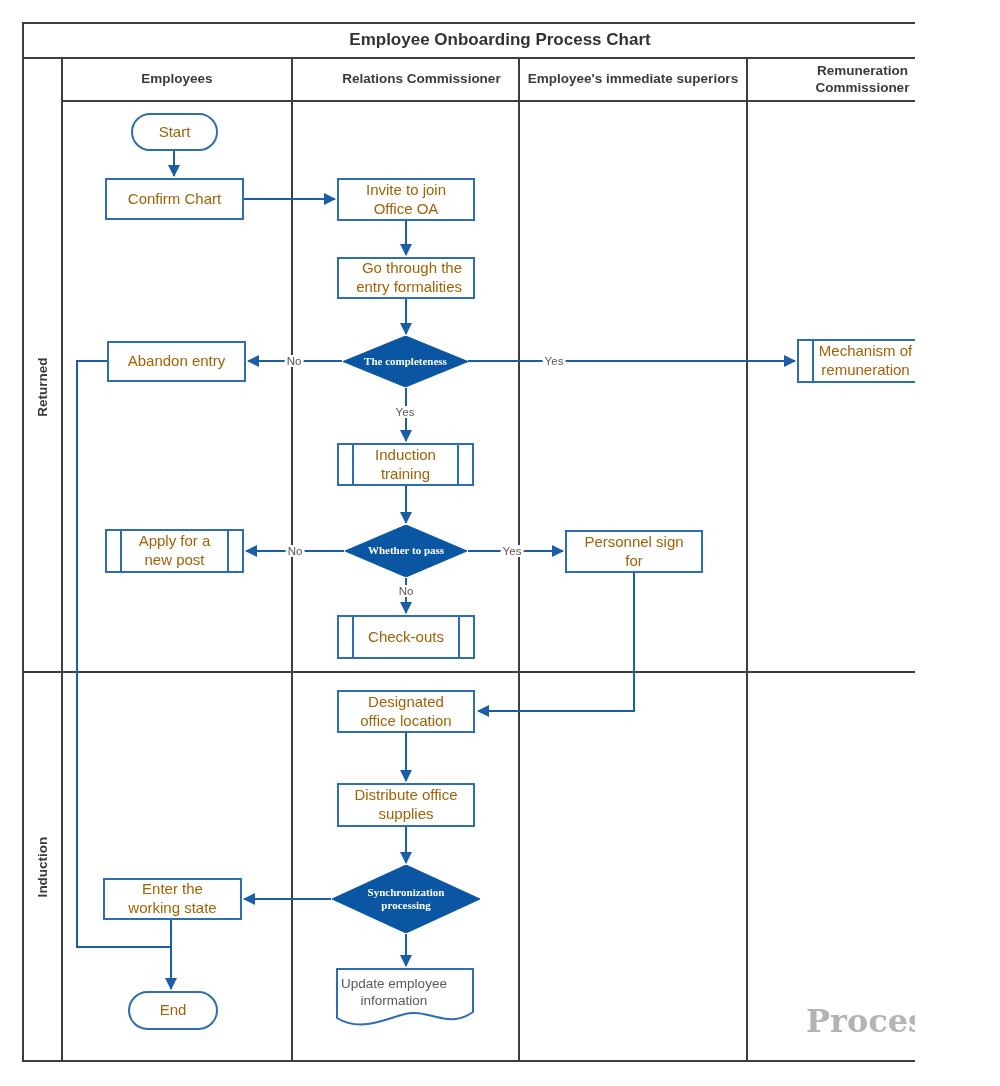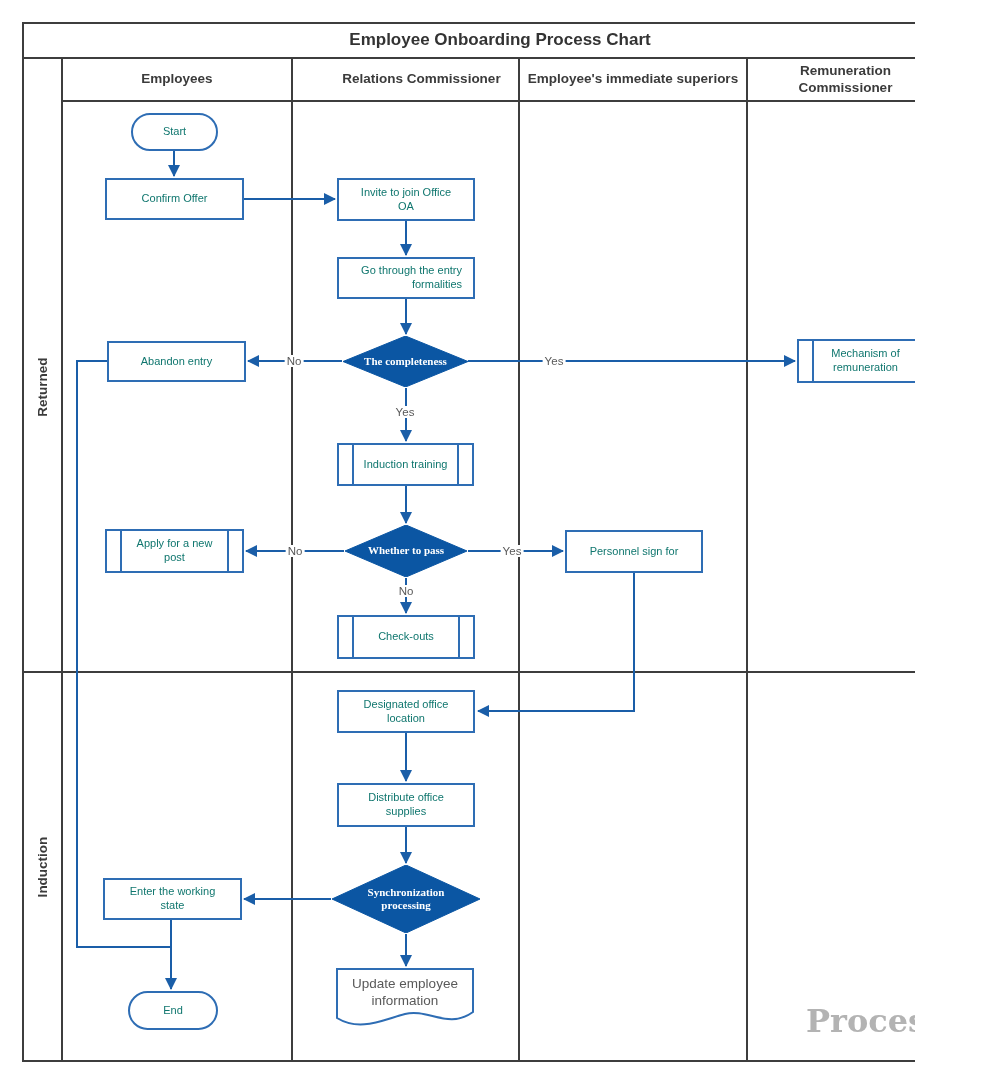--- a/index.html
+++ b/index.html
@@ -16,37 +16,37 @@
                justify-content:center;text-align:center;font-weight:bold;font-size:13.5px;
                color:#3b3b3b;line-height:1.25;z-index:2;}
   .row-label{position:absolute;font-weight:bold;font-size:13.5px;color:#3b3b3b;
              transform:translate(-50%,-50%) rotate(-90deg);white-space:nowrap;z-index:2;}
   
   #edges{position:absolute;left:0;top:0;z-index:3;pointer-events:none;}
   .edge-label{position:absolute;transform:translate(-50%,-50%);background:#fff;
               color:#595959;font-size:11.5px;padding:0 2px;z-index:4;white-space:nowrap;}
   
   .node{position:absolute;box-sizing:border-box;border:2px solid #2e6db4;background:#fff;
-        color:#0f766e;display:flex;align-items:center;justify-content:center;
-        text-align:center;font-size:11px;line-height:1.25;z-index:5;padding:2px 6px;}
+        color:#a16207;display:flex;align-items:center;justify-content:center;
+        text-align:center;font-size:15px;line-height:1.25;z-index:5;padding:2px 6px;}
   .terminator{border-radius:20px;}
   .predef{padding:0 18px;}
   .predef .bar{position:absolute;top:-2px;bottom:-2px;width:0;
                border-left:2px solid #2e6db4;}
   .predef .bar.left{left:13px;}
   .predef .bar.right{right:13px;}
   .diamond{position:absolute;z-index:5;font-family:Liberation Serif, serif;}
   .diamond svg{position:absolute;left:0;top:0;width:100%;height:100%;}
   .diamond .dlabel{position:absolute;left:0;top:0;right:0;bottom:0;display:flex;
                    align-items:center;justify-content:center;color:#fff;font-weight:bold;
                    font-size:11px;line-height:1.2;text-align:center;}
   .docnode{position:absolute;z-index:5;color:#595959;font-size:13.5px;line-height:1.25;}
   .docnode svg{position:absolute;left:0;top:0;width:100%;height:100%;}
   .docnode .doclabel{position:absolute;left:0;top:0;right:0;bottom:12px;display:flex;
-                     align-items:center;justify-content:center;text-align:center;}
+                     align-items:center;justify-content:flex-start;text-align:center;}
   .watermark{position:absolute;left:806px;top:1002px;width:160px;text-align:center;
              font-family:"DejaVu Serif",serif;font-weight:bold;font-size:32px;
              color:#b3b3b3;z-index:2;}
 </style>
 </head>
 <body>
 
 <div id="canvas">
 
   <div class="outer-border"></div>
@@ -56,21 +56,21 @@
   <div class="gridline" style="left:61px;top:57px;width:2px;height:1005px;"></div>
   <div class="gridline" style="left:291px;top:57px;width:2px;height:1005px;"></div>
   <div class="gridline" style="left:518px;top:57px;width:2px;height:1005px;"></div>
   <div class="gridline" style="left:746px;top:57px;width:2px;height:1005px;"></div>
 
   <div class="chart-title">Employee Onboarding Process Chart</div>
 
   <div class="header-cell" style="left:62px;width:230px;">Employees</div>
   <div class="header-cell" style="left:292px;width:227px;padding-left:16px;">Relations Commissioner</div>
   <div class="header-cell" style="left:519px;width:228px;">Employee's immediate superiors</div>
-  <div class="header-cell" style="left:730px;width:231px;">
+  <div class="header-cell" style="left:747px;width:231px;">
       <span style="display:inline-block;max-width:140px;">Remuneration Commissioner</span>
     </div>
 
   <div class="row-label" style="left:42px;top:387px;">Returned</div>
   <div class="row-label" style="left:42px;top:867px;">Induction</div>
 
   <svg id="edges" width="1000" height="1086" viewBox="0 0 1000 1086">
     <defs>
       <marker id="arw" markerUnits="userSpaceOnUse" markerWidth="12" markerHeight="12" refX="11" refY="6" orient="auto">
         <path d="M0,0 L12,6 L0,12 Z" fill="#1a5ea8"></path>
@@ -103,21 +103,21 @@
   <span class="edge-label" style="left:405px;top:412px;">Yes</span>
   <span class="edge-label" style="left:295px;top:551px;">No</span>
   <span class="edge-label" style="left:512px;top:551px;">Yes</span>
   <span class="edge-label" style="left:406px;top:591px;">No</span>
 
   <div class="node terminator" style="left:131px;top:113px;width:87px;height:38px;">
     <span>Start</span>
   </div>
 
   <div class="node" style="left:105px;top:178px;width:139px;height:42px;">
-    <span>Confirm Offer</span>
+    <span>Confirm Chart</span>
   </div>
 
   <div class="node" style="left:337px;top:178px;width:138px;height:43px;">
     <span style="display:inline-block;max-width:100px;">Invite to join Office OA</span>
   </div>
 
   <div class="node" style="left:337px;top:257px;width:138px;height:42px;text-align:right;">
     <span style="display:inline-block;max-width:112px;">Go through the entry formalities</span>
   </div>
 

